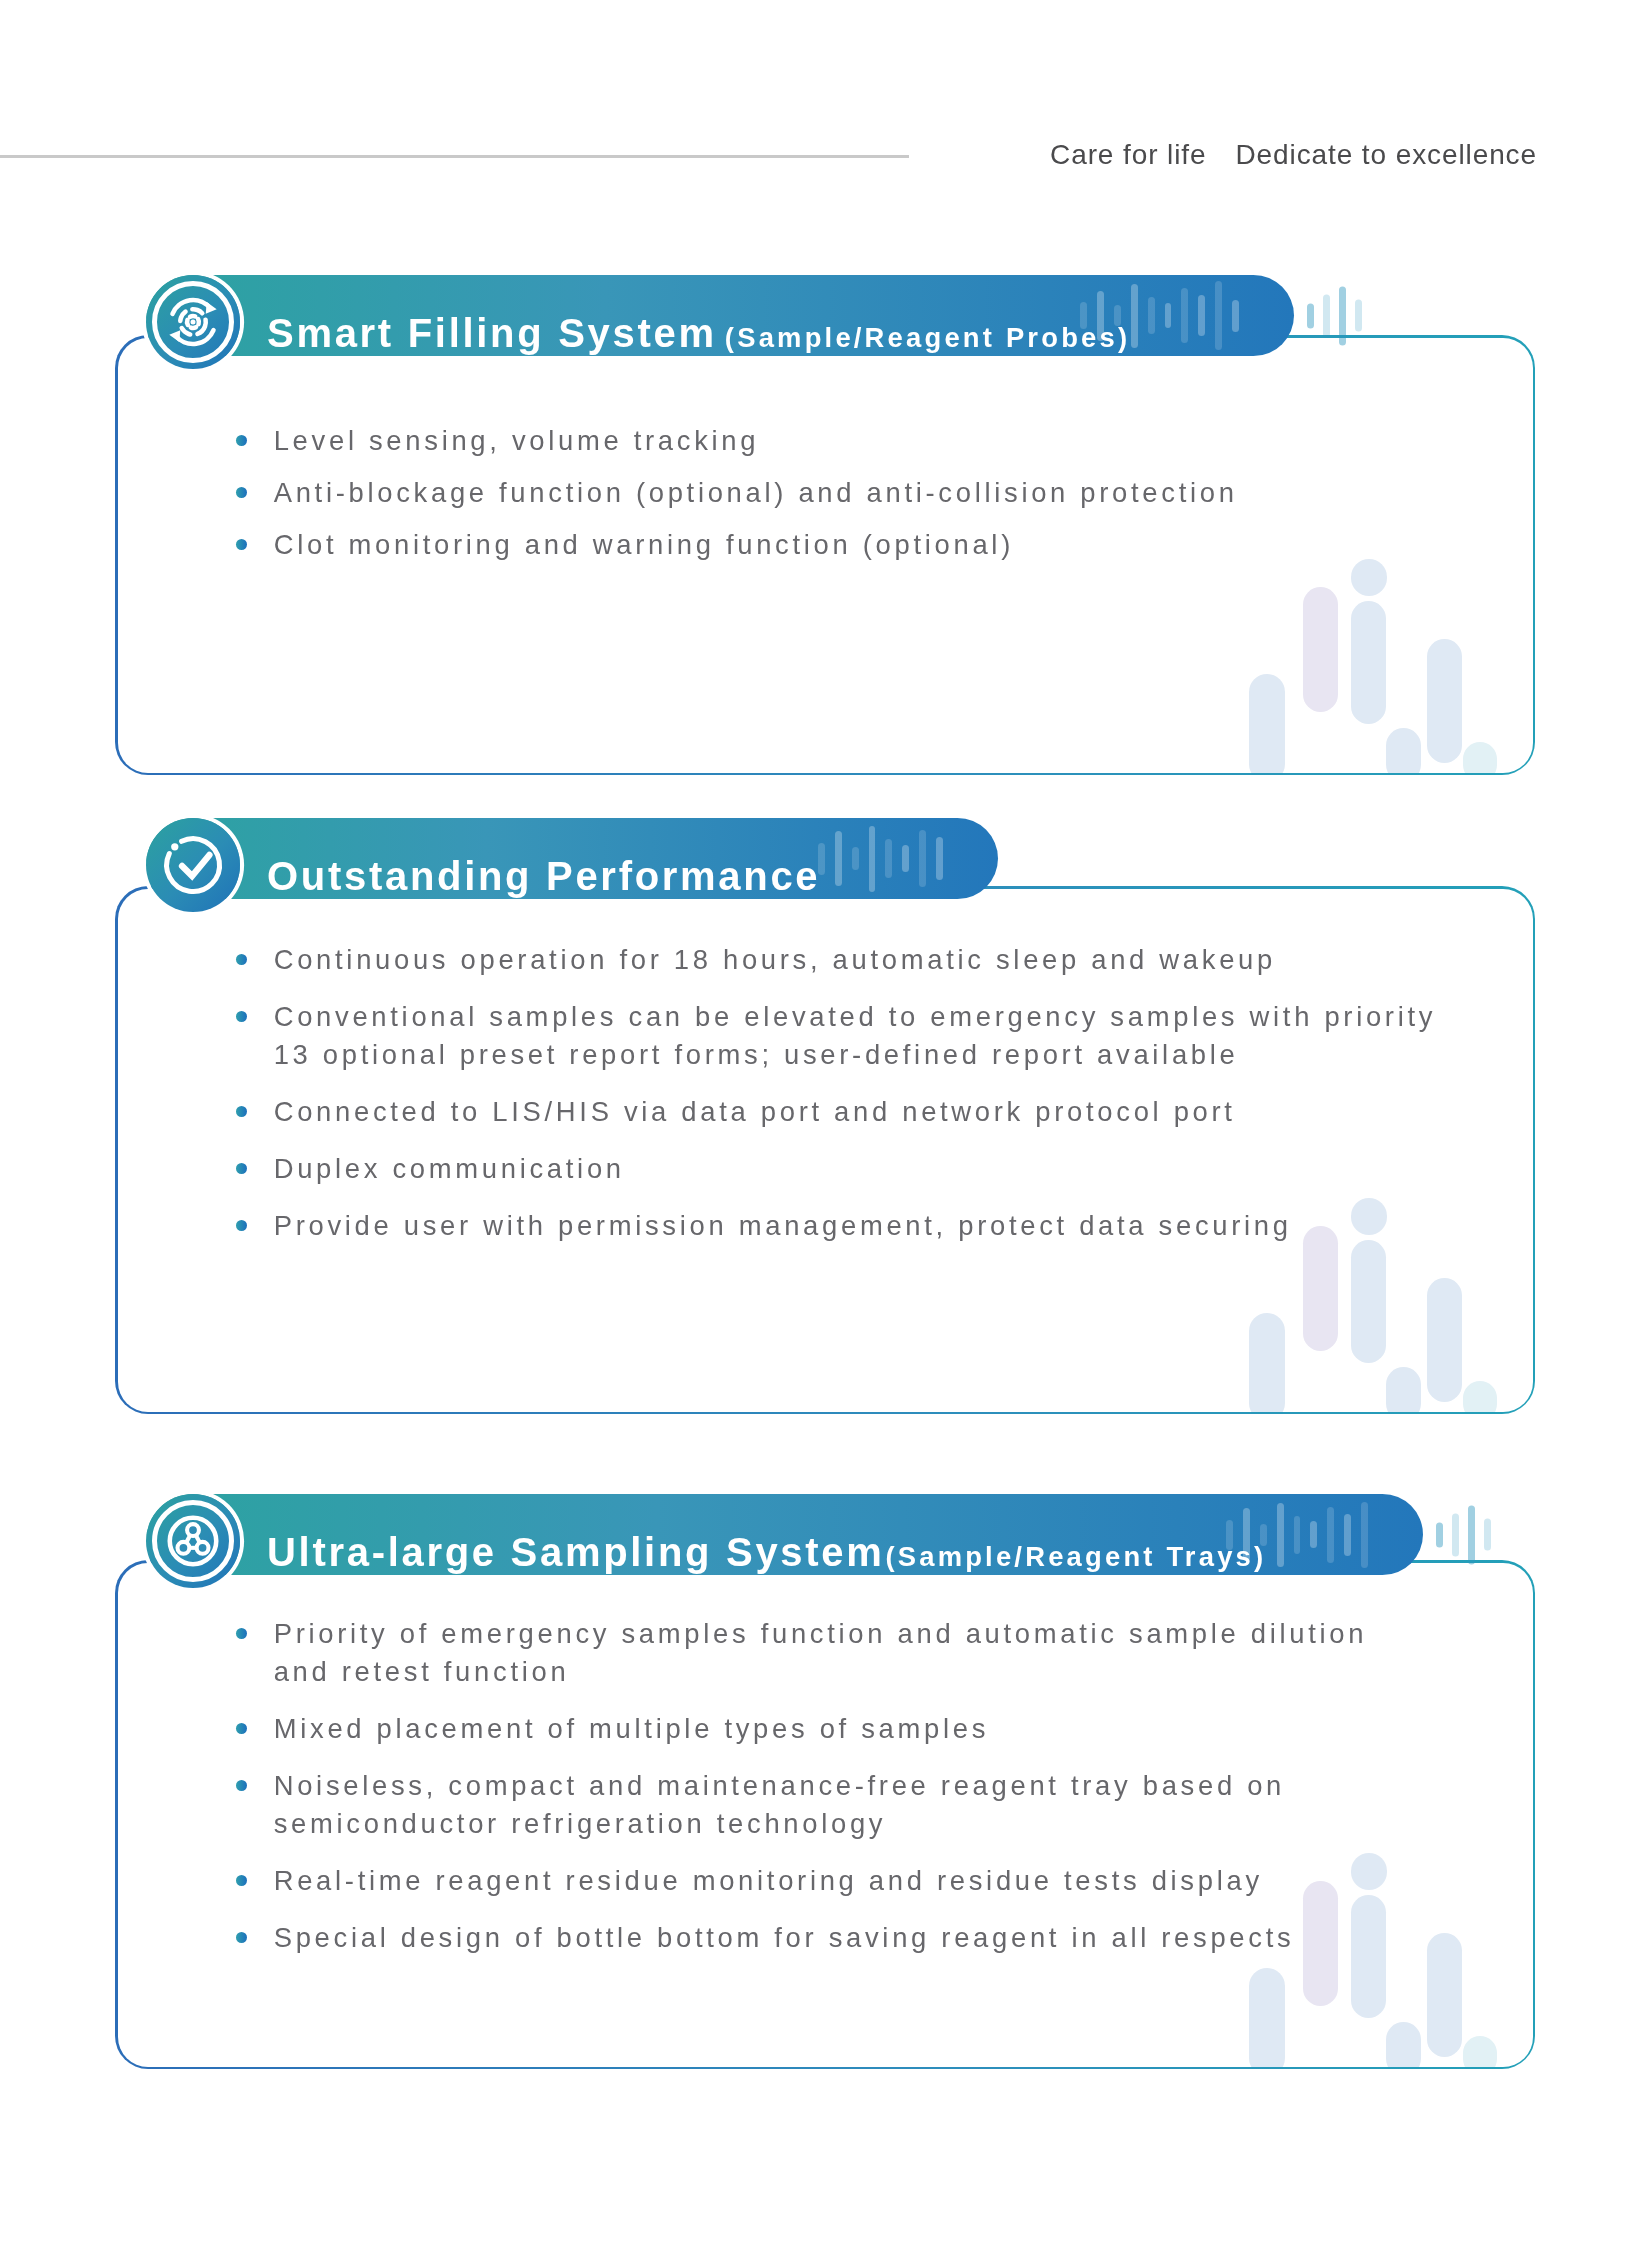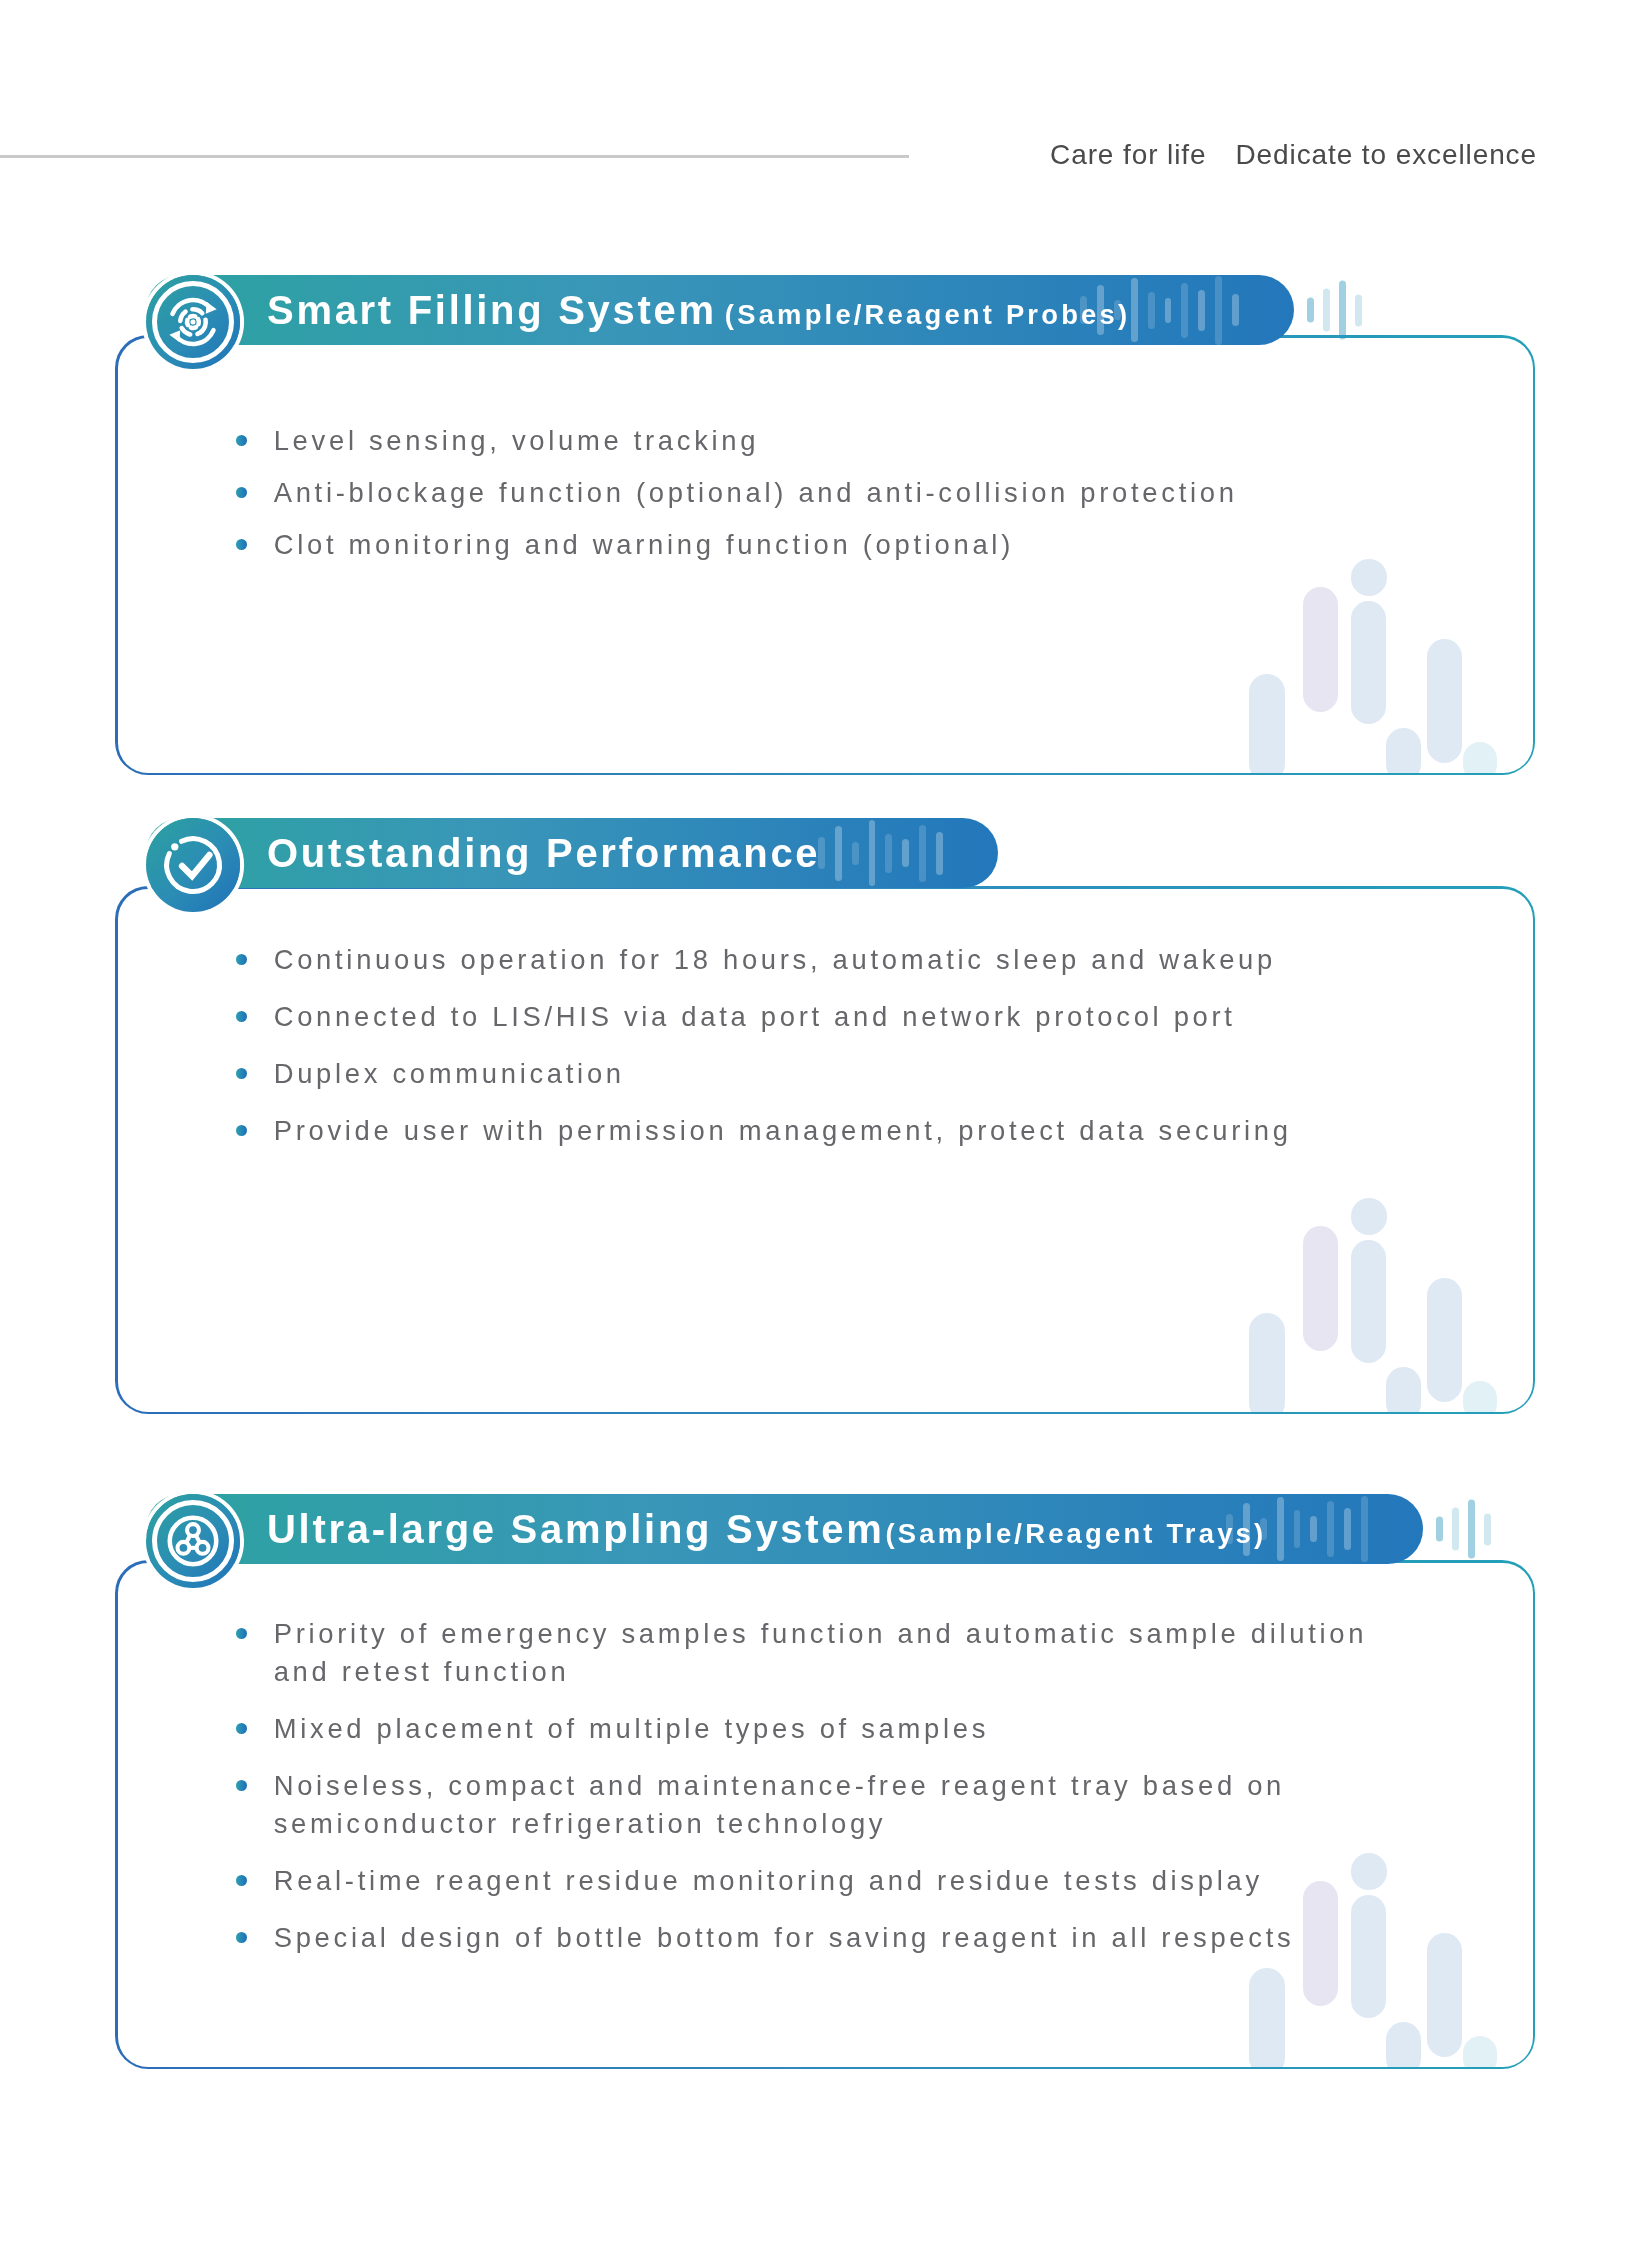--- a/index.html
+++ b/index.html
@@ -15,23 +15,23 @@
   
   .card{position:absolute;left:115px;width:1415px;border-radius:33px;padding:2.7px;
         background:linear-gradient(90deg,#2b6db8 0%,#2e8cbc 55%,#23a0b8 100%);}
   .card-inner{position:relative;width:100%;height:100%;background:#fff;border-radius:30px;
               overflow:hidden;box-sizing:border-box;}
   .card.s1{top:335px;height:435px;}
   .card.s2{top:886px;height:523px;}
   .card.s3{top:1560px;height:504px;}
 
   
-  .banner{position:absolute;left:146px;height:70px;border-radius:47px;
+  .banner{position:absolute;left:146px;height:81px;border-radius:47px;
           background:linear-gradient(90deg,#2ca3a0 0%,#3996b8 40%,#2377bb 100%);
-          display:flex;align-items:center;z-index:5;}
+          display:flex;align-items:flex-end;z-index:5;}
   .banner.s1{top:275px;width:1148px;}
   .banner.s2{top:818px;width:852px;}
   .banner.s3{top:1494px;width:1277px;}
   .banner-text{display:flex;align-items:baseline;padding-left:121px;position:relative;z-index:3;white-space:nowrap;}
   .banner-title{color:#fff;font-weight:bold;font-size:40px;letter-spacing:2.7px;}
   .banner-sub{color:#fff;font-weight:bold;font-size:27.4px;letter-spacing:3.2px;}
   .banner.s1 .banner-sub{margin-left:8.2px;}
   .banner.s3 .banner-sub{margin-left:0.9px;}
   .banner-sub:empty{display:none;}
 
@@ -158,20 +158,25 @@
 
   <div class="card s2">
     <div class="card-inner">
       <ul class="blist">
           <li>
             <span class="dot"></span>
             <span class="btxt">Continuous operation for 18 hours, automatic sleep and wakeup</span>
           </li>
           <li>
             <span class="dot"></span>
+            <span class="btxt">Conventional samples can be elevated to emergency samples with priority
+13 optional preset report forms; user-defined report available</span>
+          </li>
+          <li>
+            <span class="dot"></span>
             <span class="btxt">Connected to LIS/HIS via data port and network protocol port</span>
           </li>
           <li>
             <span class="dot"></span>
             <span class="btxt">Duplex communication</span>
           </li>
           <li>
             <span class="dot"></span>
             <span class="btxt">Provide user with permission management, protect data securing</span>
           </li>

